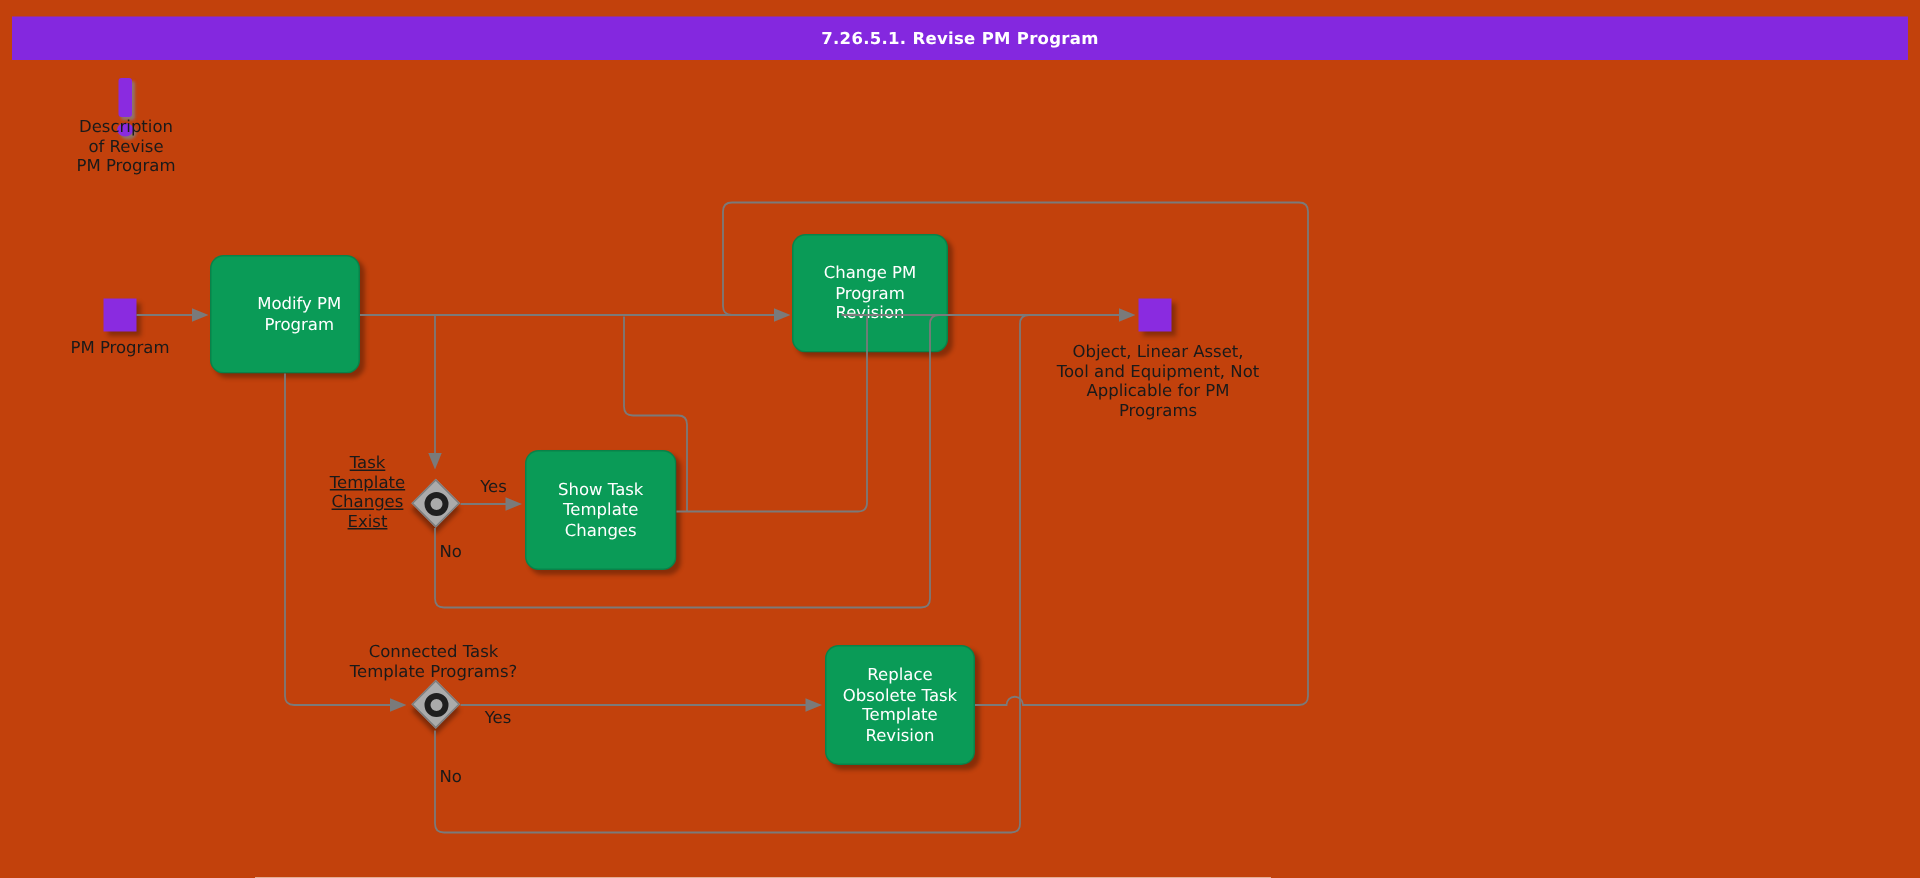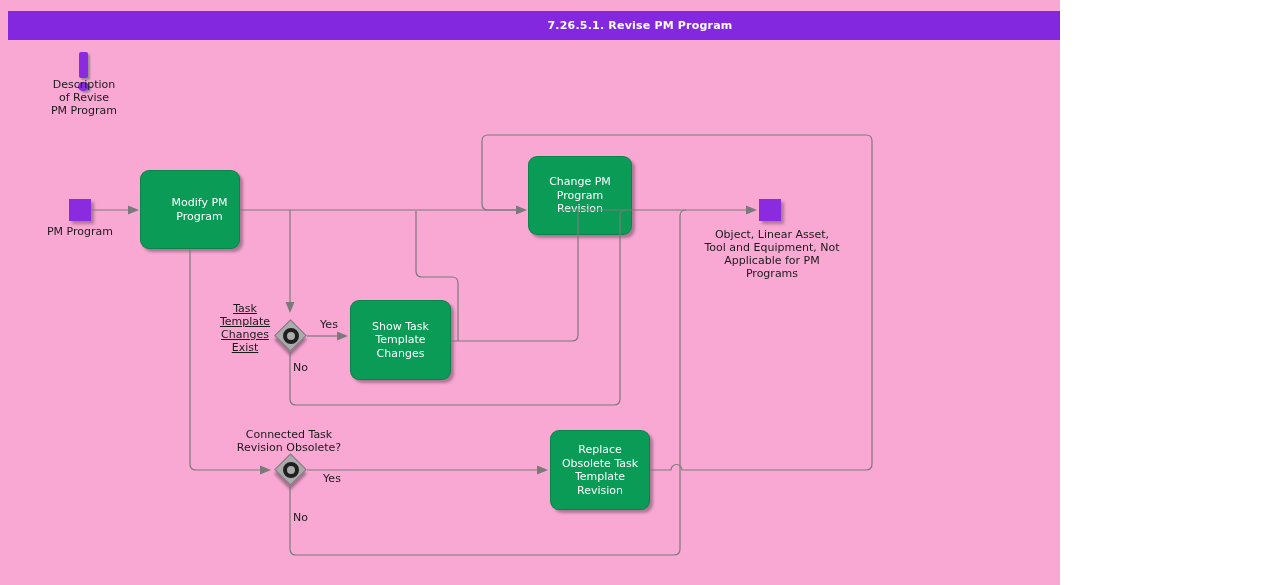--- a/index.html
+++ b/index.html
@@ -1,17 +1,17 @@
 <!DOCTYPE html>
 <html><head>
 <meta charset="utf-8">
 <style>
   html,body{margin:0;padding:0;background:#ffffff;}
   #stage{
-    position:relative;width:1060px;height:585px;background:#f9a8d4;overflow:hidden;
+    position:relative;width:1280px;height:585px;background:#c2410c;overflow:hidden;
     font-family:"DejaVu Sans","Liberation Sans",sans-serif;color:#1a1a1a;
   }
   
   .titlebar{
     position:absolute;left:8px;top:11px;width:1264px;height:29px;
     background:#8428DF;color:#ffffff;font-size:11px;font-weight:bold;
     display:flex;align-items:center;justify-content:center;letter-spacing:.2px;
   }
   
   .lbl{position:absolute;font-size:11px;line-height:13px;color:#1a1a1a;white-space:pre-line;}
@@ -95,21 +95,21 @@
 Changes
 Exist</div>
   <div class="lbl center" style="left:313px;top:318px;width:32px;">Yes</div>
   <div class="lbl" style="left:293px;top:361px;">No</div>
 
   <div class="gateway" style="left:269px;top:448px;">
     <div class="diamond"></div>
     <div class="ring"></div>
   </div>
   <div class="lbl center" style="left:219px;top:428px;width:140px;">Connected Task
-Revision Obsolete?</div>
+Template Programs?</div>
   <div class="lbl center" style="left:316px;top:472px;width:32px;">Yes</div>
   <div class="lbl" style="left:293px;top:511px;">No</div>
 
   <div class="event-square" style="left:759px;top:199px;"></div>
   <div class="lbl center" style="left:697px;top:228px;width:150px;">Object, Linear Asset,
 Tool and Equipment, Not
 Applicable for PM
 Programs</div>
 
   <svg id="wires" width="1280" height="585" viewBox="0 0 1280 585">

